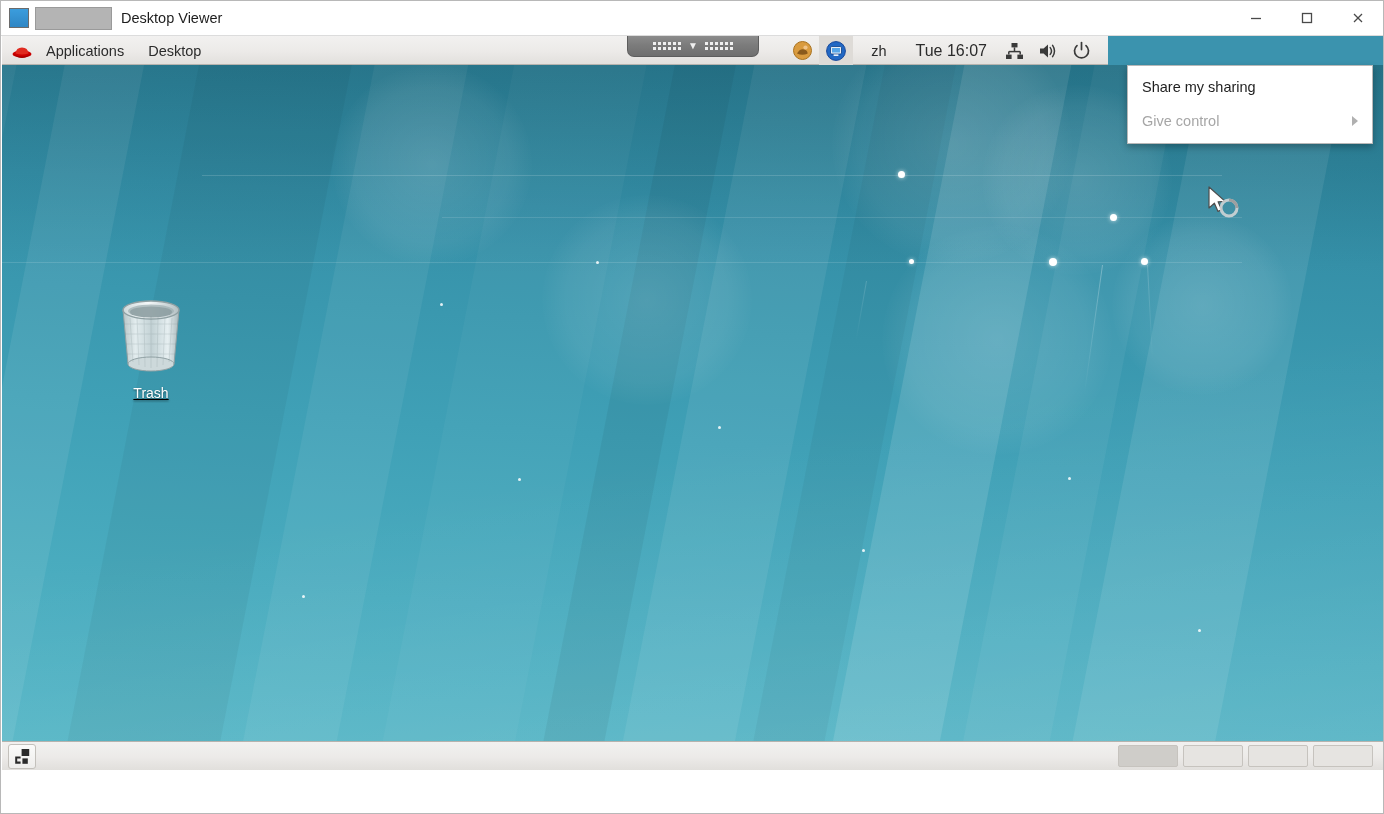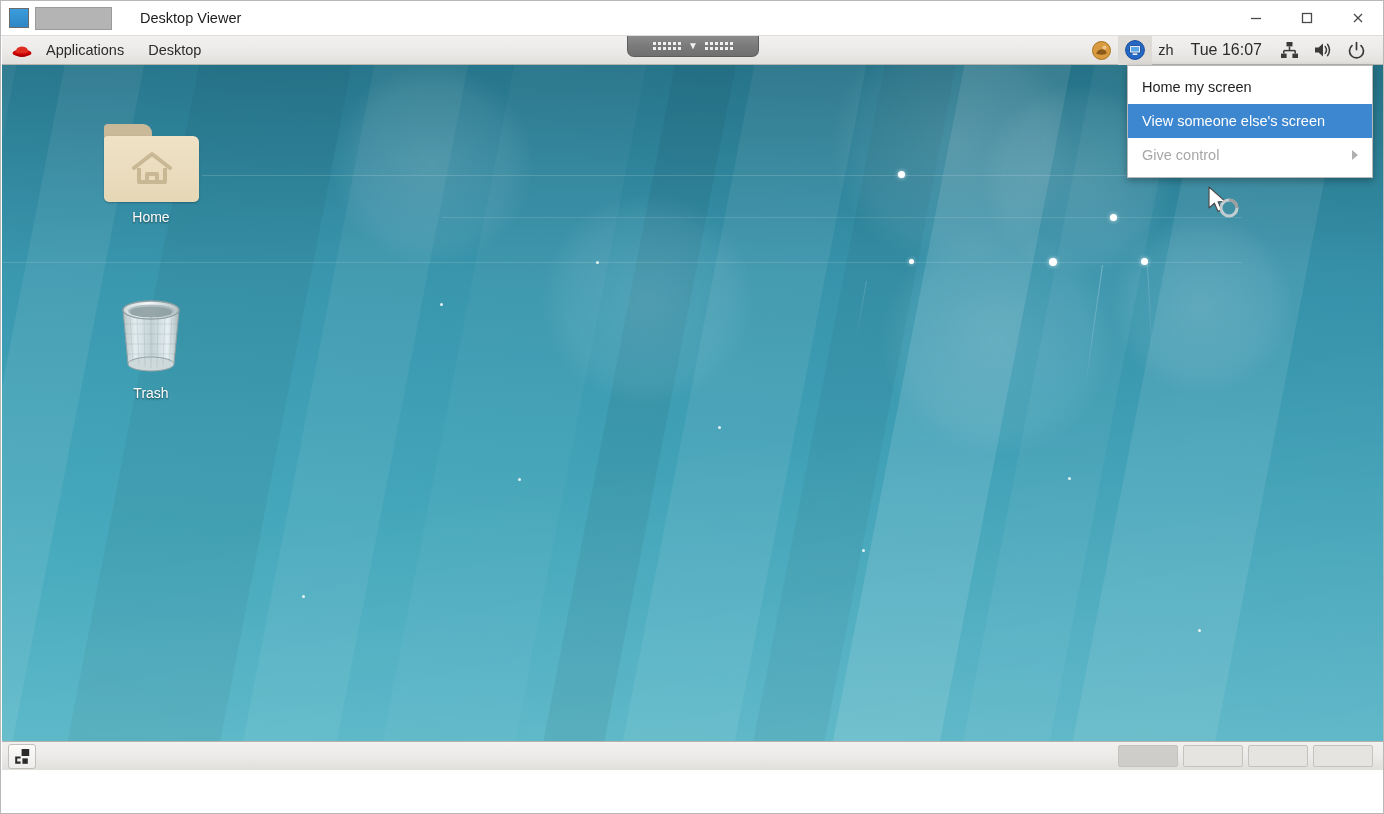--- a/index.html
+++ b/index.html
@@ -32,21 +32,21 @@
     background: linear-gradient(180deg,#3b9ddd,#2f86c4);
     border: 1px solid #6b6b6b;
   }
   #title-redact {
     width: 77px; height: 23px;
     margin-left: 6px;
     background: #b4b4b4;
     border: 1px solid #9a9a9a;
   }
   #window-title {
-    margin-left: 28px;
+    margin-left: 9px;
     font-size: 14.5px;
     color: #1d1d1d;
     white-space: nowrap;
   }
   #window-controls {
     margin-left: auto;
     display: flex; height: 35px;
   }
   .winbtn {
     width: 51px; height: 35px;
@@ -62,24 +62,24 @@
   #guest-screen {
     position: absolute; left: 1px; top: 35px;
     width: 1381px; height: 734px;
     overflow: hidden;
     background: #3b93ae;
   }
 
   
   #gnome-panel {
     position: absolute; left: 0; top: 0;
-    width: 1381px; height: 29px;
+    width: 1106px; height: 29px;
     background: linear-gradient(180deg,#f2f1f0 0%,#eceae8 55%,#e2e0dd 100%);
     border-bottom: 1px solid #b6b3ae;
-    display: flex; align-items: center;
+    display: flex; align-items: flex-start;
     z-index: 30;
   }
   #panel-left { display: flex; align-items: center; height: 29px; }
   .panel-menu {
     font-size: 14.5px; color: #2b2b2b;
     padding: 0 12px; height: 29px;
     display: flex; align-items: center;
     white-space: nowrap;
   }
   #redhat-logo { margin-left: 9px; margin-right: 1px; display: flex; align-items: center; }
@@ -88,21 +88,21 @@
     margin-left: auto;
     display: flex; align-items: center;
     height: 29px; padding-right: 10px;
   }
   .tray-item {
     height: 29px;
     display: flex; align-items: center; justify-content: center;
     padding: 0 7px;
   }
   #tray-clock { font-size: 16px; color: #2b2b2b; padding: 0 11px; white-space: nowrap; }
-  #tray-lang  { font-size: 14.5px; color: #2b2b2b; padding: 0 6px; }
+  #tray-lang  { font-size: 14.5px; color: #2b2b2b; padding: 0 18px; }
   .tray-active { background: #dedbd7; }
 
   
   #float-toolbar {
     position: absolute; left: 625px; top: -1px;
     width: 132px; height: 22px;
     background: linear-gradient(180deg,#8d8d8d 0%,#7b7b7b 50%,#6f6f6f 100%);
     border: 1px solid #5d5d5d;
     border-top: none;
     border-radius: 0 0 7px 7px;
@@ -159,21 +159,21 @@
     display: flex; flex-direction: column; align-items: center;
     z-index: 5;
   }
   .desk-icon .label {
     margin-top: 7px;
     font-size: 14px; color: #ffffff;
     text-shadow: 0 1px 2px rgba(0,0,0,0.55);
     white-space: nowrap;
   }
   #icon-home { left: 94px; top: 88px; }
-  #icon-trash { left: 94px; top: 258px; }
+  #icon-trash { left: 94px; top: 258px; text-decoration: underline; }
 
   
   .folder { position: relative; width: 95px; height: 78px; }
   .folder .tab {
     position: absolute; left: 0; top: 0;
     width: 48px; height: 16px;
     background: #c9b998;
     border-radius: 4px 9px 0 0;
   }
   .folder .body {
@@ -335,32 +335,20 @@
       <div class="dot-sm" style="left:716px;  top:361px;"></div>
       <div class="dot-sm" style="left:438px;  top:238px;"></div>
       <div class="dot-sm" style="left:516px;  top:413px;"></div>
       <div class="dot-sm" style="left:860px;  top:484px;"></div>
       <div class="dot-sm" style="left:1066px; top:412px;"></div>
       <div class="dot-sm" style="left:1196px; top:564px;"></div>
 
       <div class="dot-sm" style="left:300px;  top:530px;"></div>
     </div>
 
-    <div class="desk-icon" id="icon-home">
-      <div class="folder">
-        <div class="tab"></div>
-        <div class="body"></div>
-        <svg width="44" height="36" viewBox="0 0 44 36">
-          <path d="M4 17 L22 3 L40 17" fill="none" stroke="#c8b894" stroke-width="4" stroke-linejoin="round" stroke-linecap="round"></path>
-          <path d="M9 17 L9 31 L35 31 L35 17" fill="none" stroke="#c8b894" stroke-width="4" stroke-linejoin="round"></path>
-          <path d="M17 31 L17 23 L27 23 L27 31" fill="none" stroke="#c8b894" stroke-width="4" stroke-linejoin="round"></path>
-        </svg>
-      </div>
-      <div class="label">Home</div>
-    </div>
 
     <div class="desk-icon" id="icon-trash">
       <div class="trash">
         <svg width="80" height="84" viewBox="0 0 80 84">
           <defs>
             <linearGradient id="tg" x1="0" y1="0" x2="1" y2="0">
               <stop offset="0%" stop-color="#b6c4c6"></stop>
               <stop offset="22%" stop-color="#e2ecee"></stop>
               <stop offset="52%" stop-color="#c3d2d5"></stop>
               <stop offset="80%" stop-color="#e6eff1"></stop>
@@ -479,22 +467,21 @@
         <i></i>
           <i></i>
           <i></i>
           <i></i>
           <i></i>
           <i></i>
       </span>
     </div>
 
     <div id="share-menu">
-      <div class="menu-item">Home my screen</div>
-      <div class="menu-item selected">View someone else's screen</div>
+      <div class="menu-item">Share my sharing</div>
       <div class="menu-item disabled">
         <span>Give control</span>
         <span class="submenu-arrow"></span>
       </div>
     </div>
 
     <div id="cursor">
       <svg width="34" height="34" viewBox="0 0 34 34">
         <path d="M2 1 L2 22 L7.4 17.2 L11 25.4 L14.6 23.7 L11.1 15.8 L18.2 15.4 Z" fill="#ffffff" stroke="#4d4d4d" stroke-width="1.2" stroke-linejoin="round"></path>
         <circle cx="22" cy="22" r="8" fill="none" stroke="#d8d8d8" stroke-width="3" opacity="0.85"></circle>

